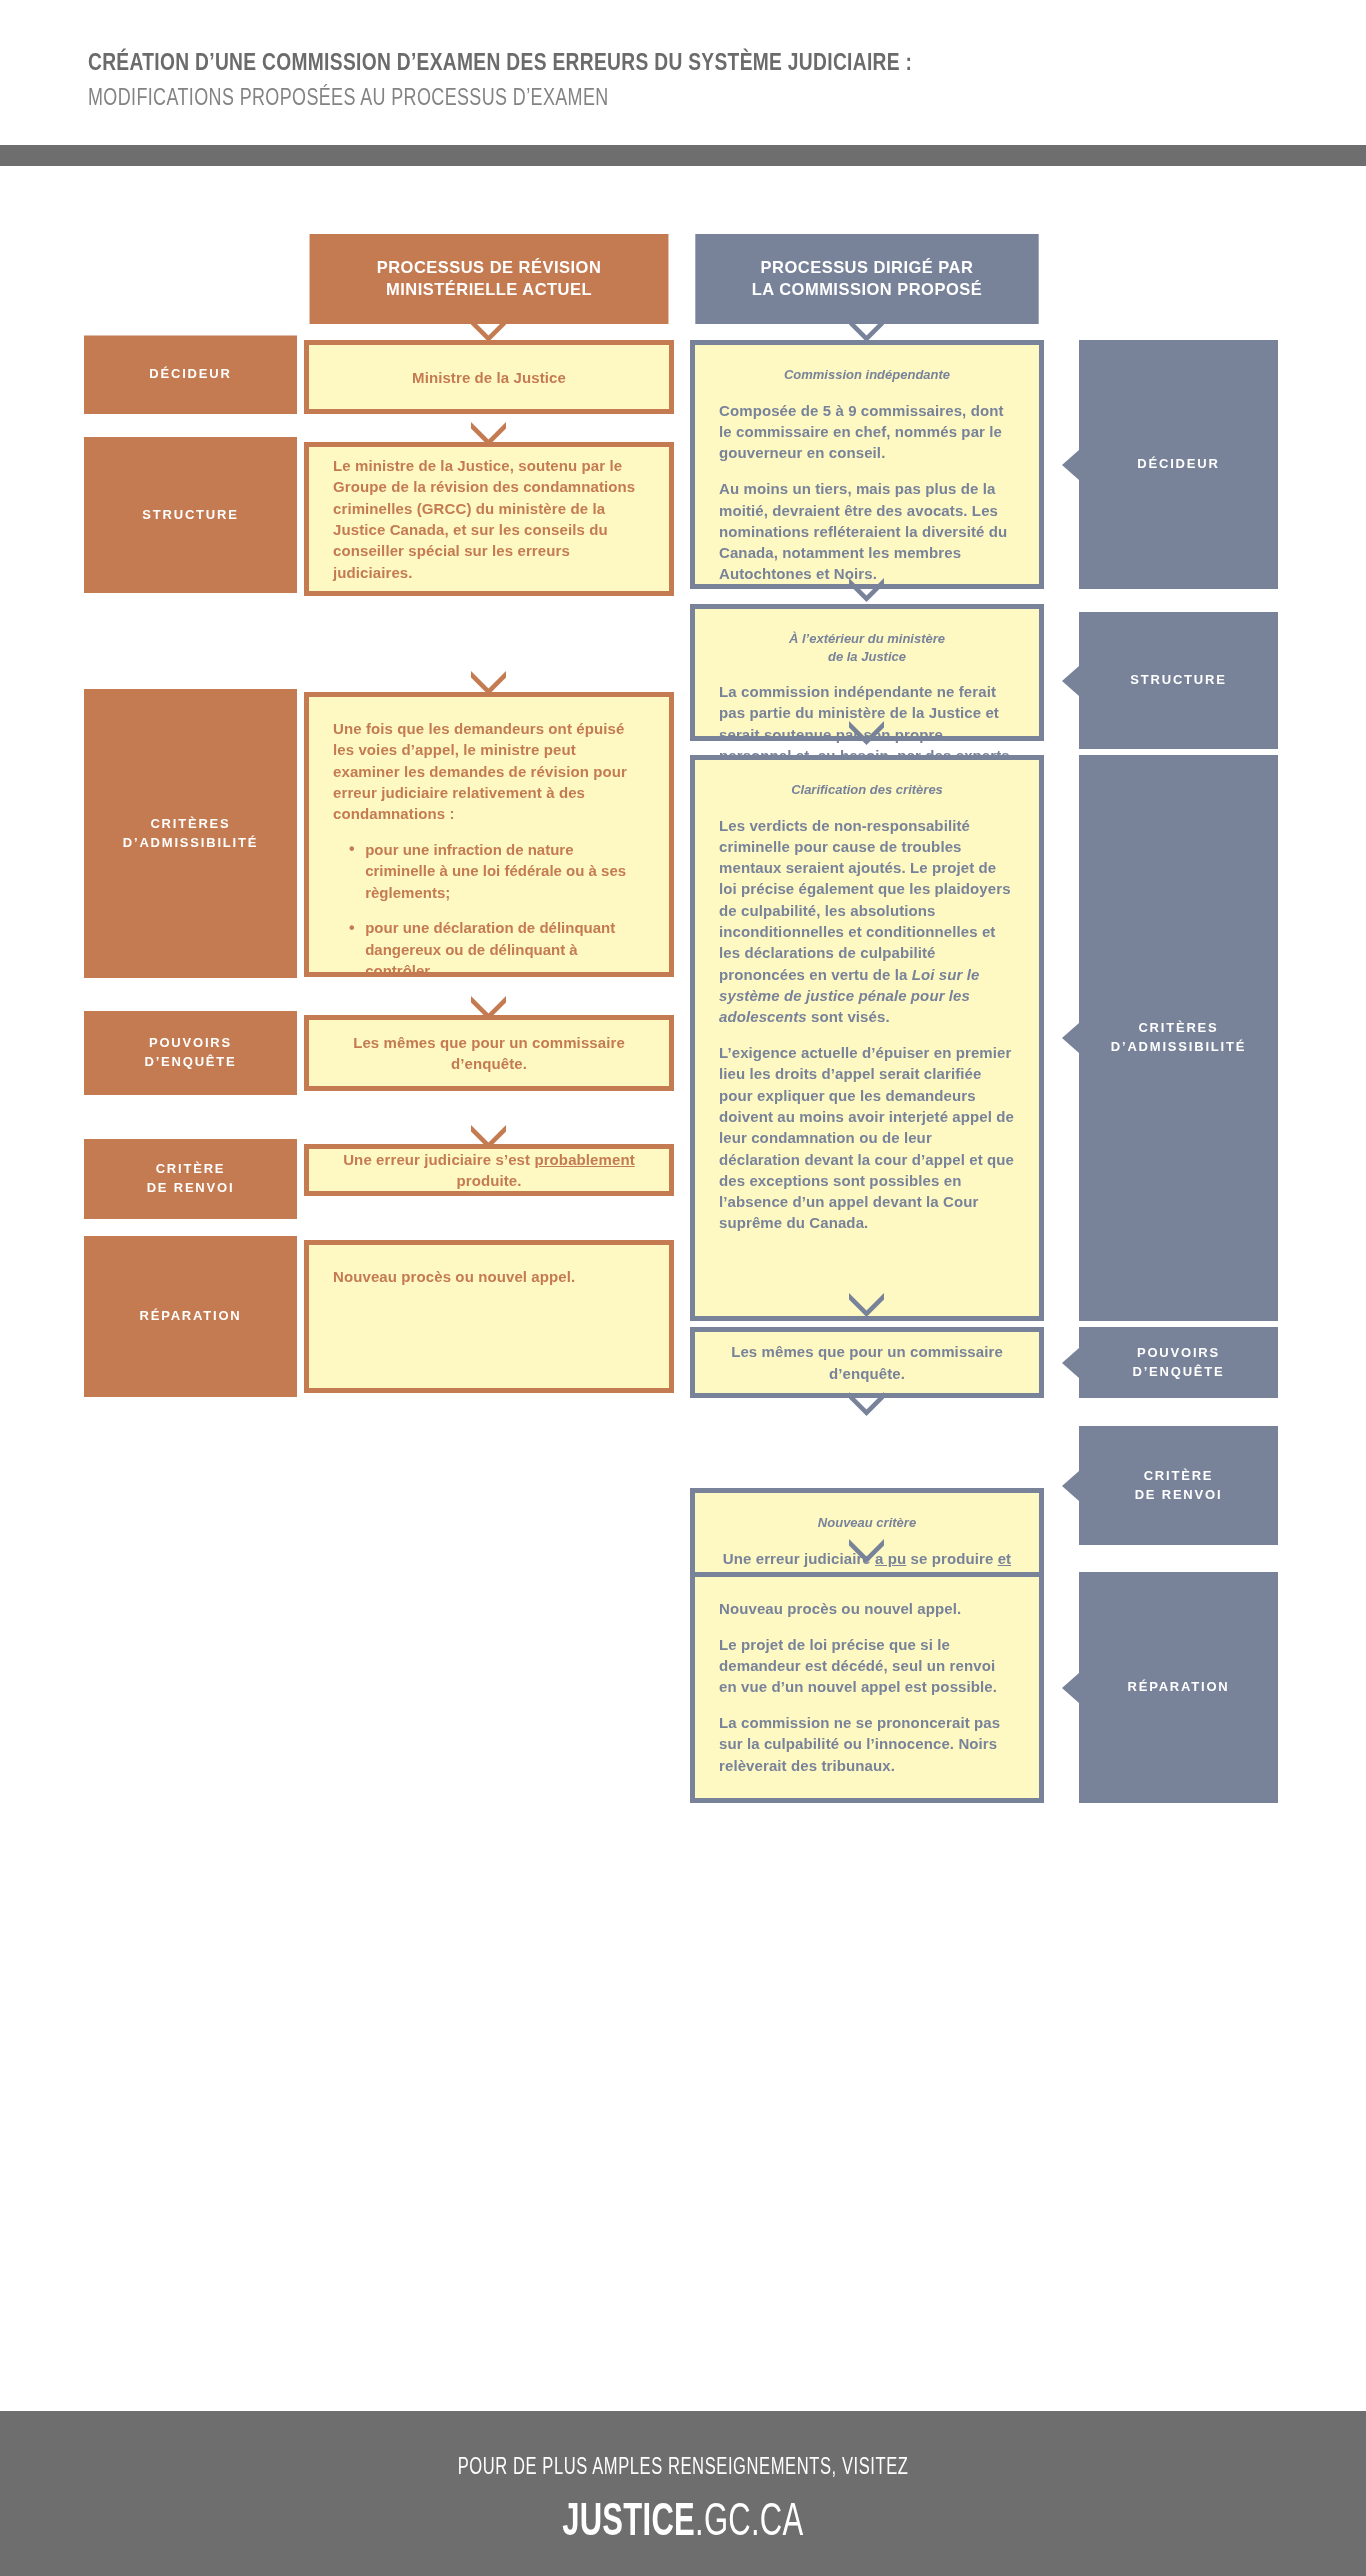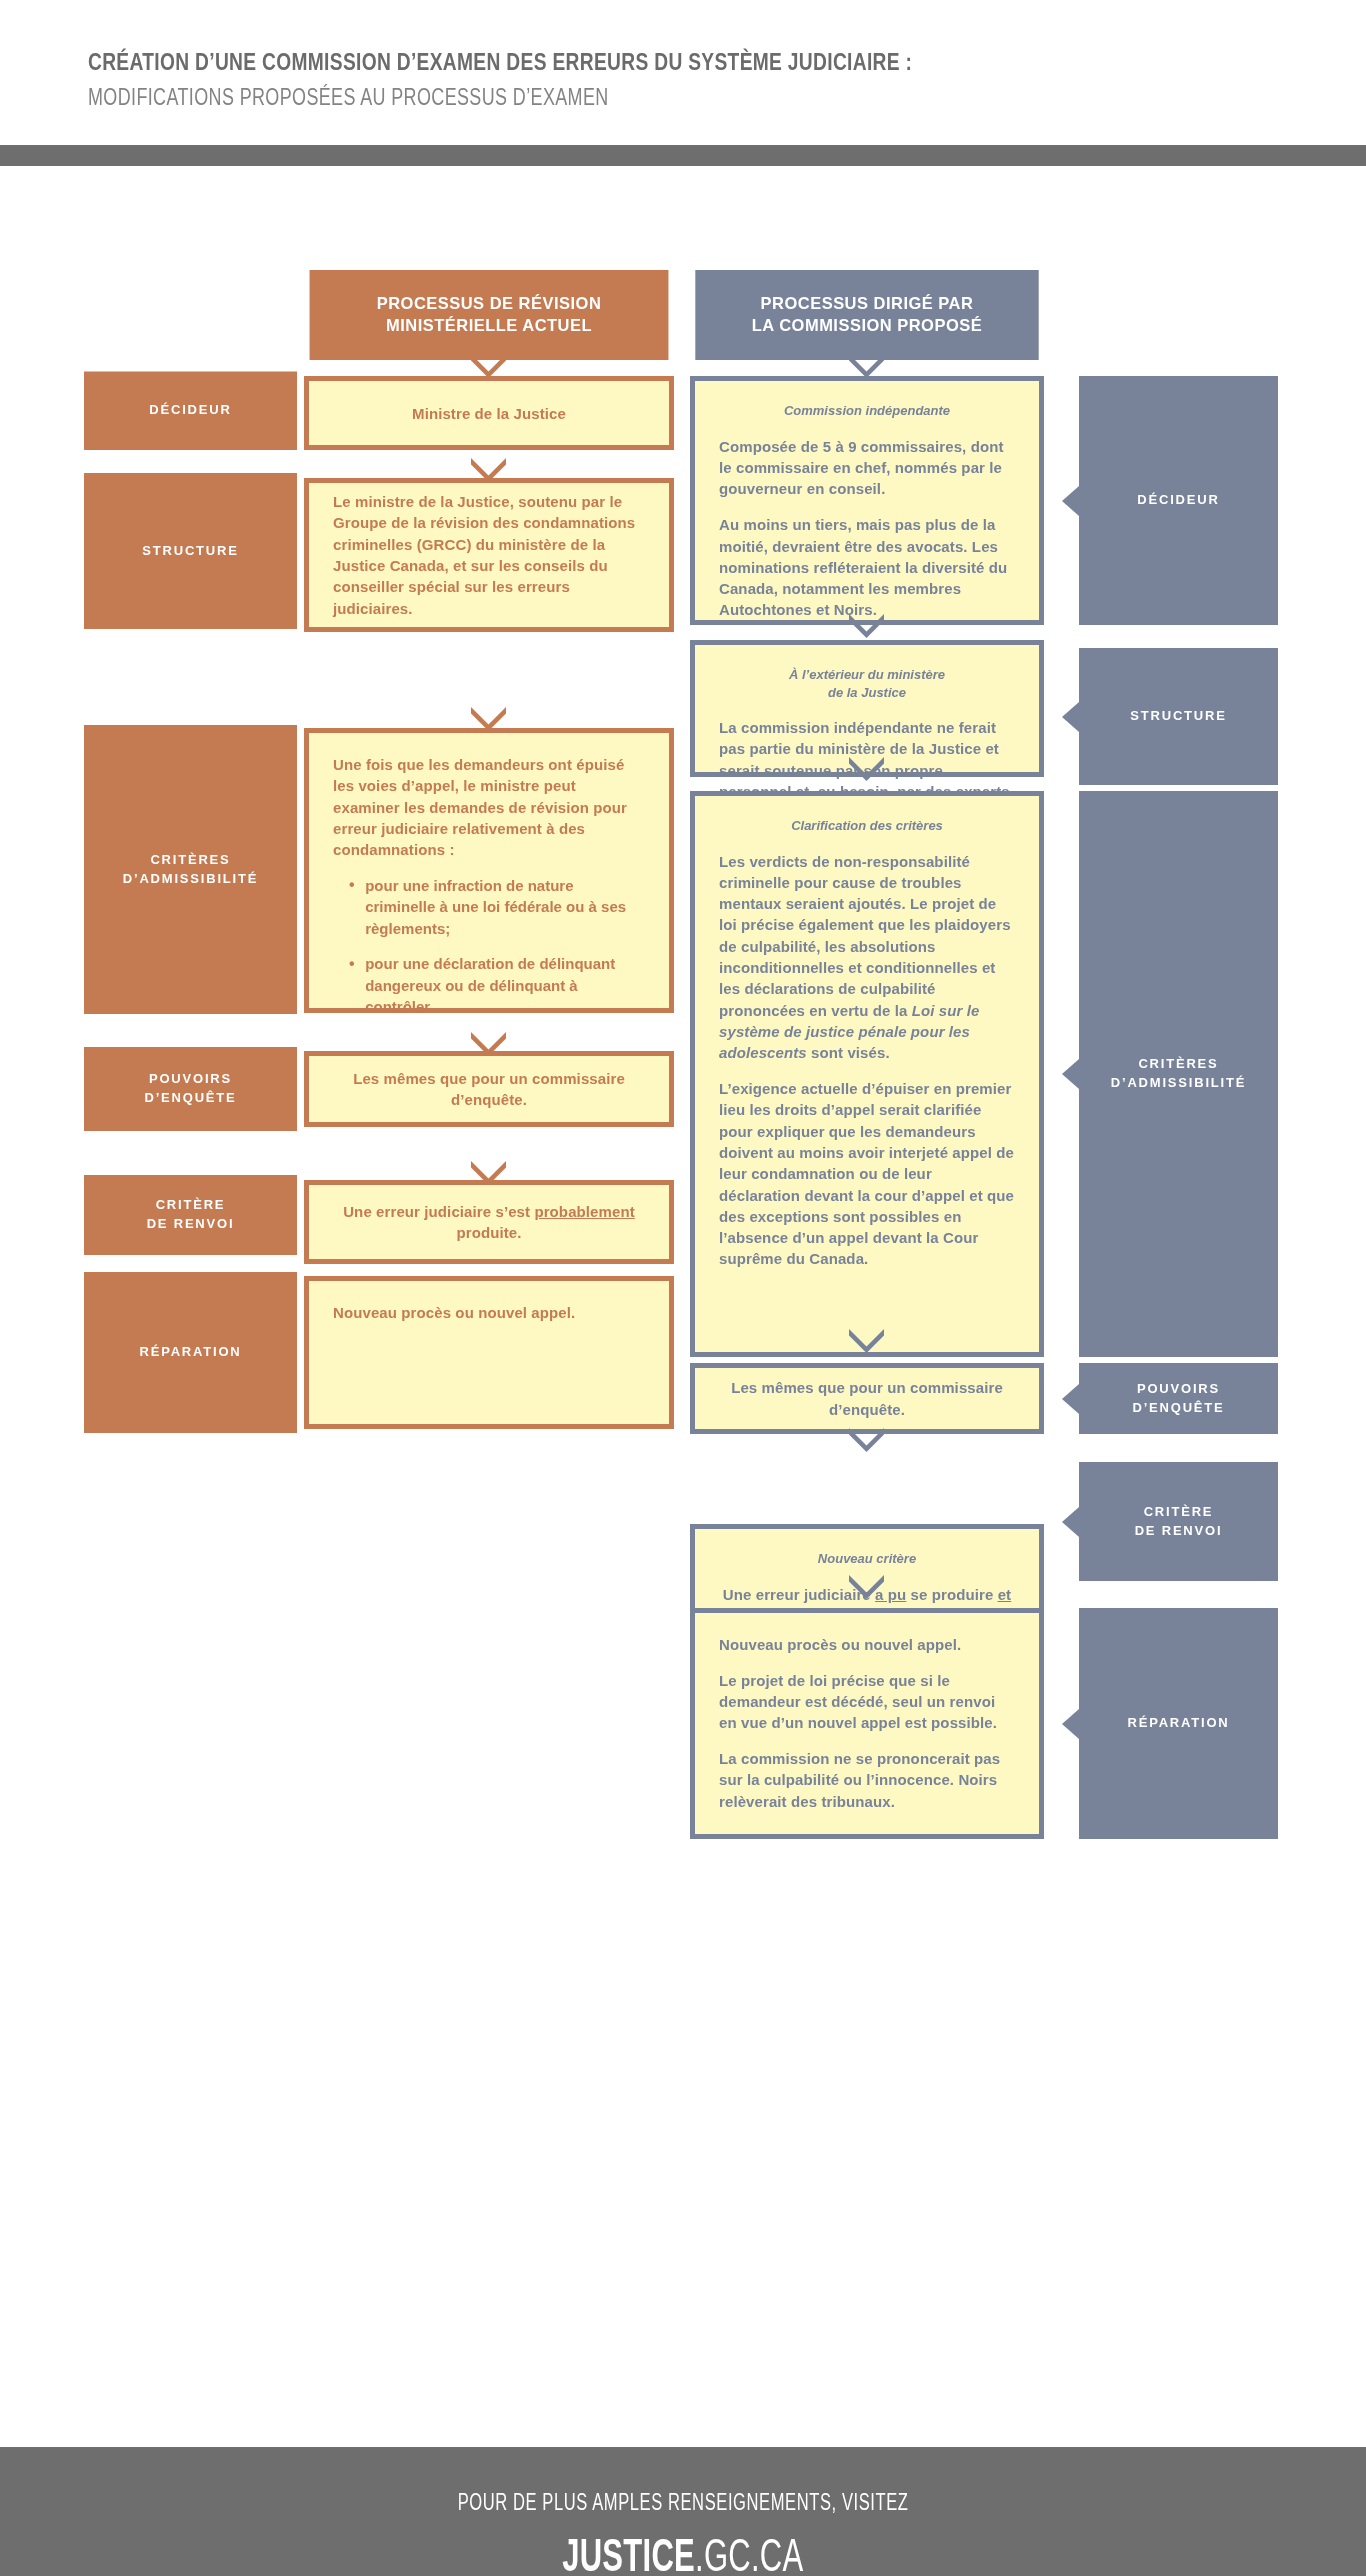--- a/index.html
+++ b/index.html
@@ -54,21 +54,21 @@
   
   .board{
     position:relative;
     padding:0 0 32px 0;
   }
 
   
   .col-heads{
     position:relative;
     height:95px;
-    margin-top:104px;
+    margin-top:68px;
   }
   .colhead{
     position:absolute;
     top:0;
     box-sizing:border-box;
     color:#ffffff;
     font-size:17px;
     font-weight:bold;
     letter-spacing:0.5px;
     line-height:1.32;
@@ -328,21 +328,21 @@
       </div>
 
       <div class="card orange" style="top:113px;height:154px;display:flex;align-items:center;">
         <p>Le ministre de la Justice, soutenu par le Groupe de la révision des condamnations criminelles (GRCC) du ministère de la Justice Canada, et sur les conseils du conseiller spécial sur les erreurs judiciaires.</p>
       </div>
 
       <div class="card orange" style="top:686px;height:76px;display:flex;align-items:center;justify-content:center;">
         <p class="center">Les mêmes que pour un commissaire d’enquête.</p>
       </div>
 
-      <div class="card orange" style="top:815px;height:84px;display:flex;align-items:center;justify-content:center;">
+      <div class="card orange" style="top:815px;height:52px;display:flex;align-items:center;justify-content:center;">
         <p class="center"><span>Une erreur judiciaire s’est </span><span class="und">probablement</span><span> produite.</span></p>
       </div>
 
       <div class="card orange" style="top:911px;height:153px;">
         <p>Nouveau procès ou nouvel appel.</p>
       </div>
 
       <div class="card slate" style="top:11.3px;height:249px;">
         <div class="head">Commission indépendante</div>
         <p>Composée de 5 à 9 commissaires, dont le commissaire en chef, nommés par le gouverneur en conseil.</p>

